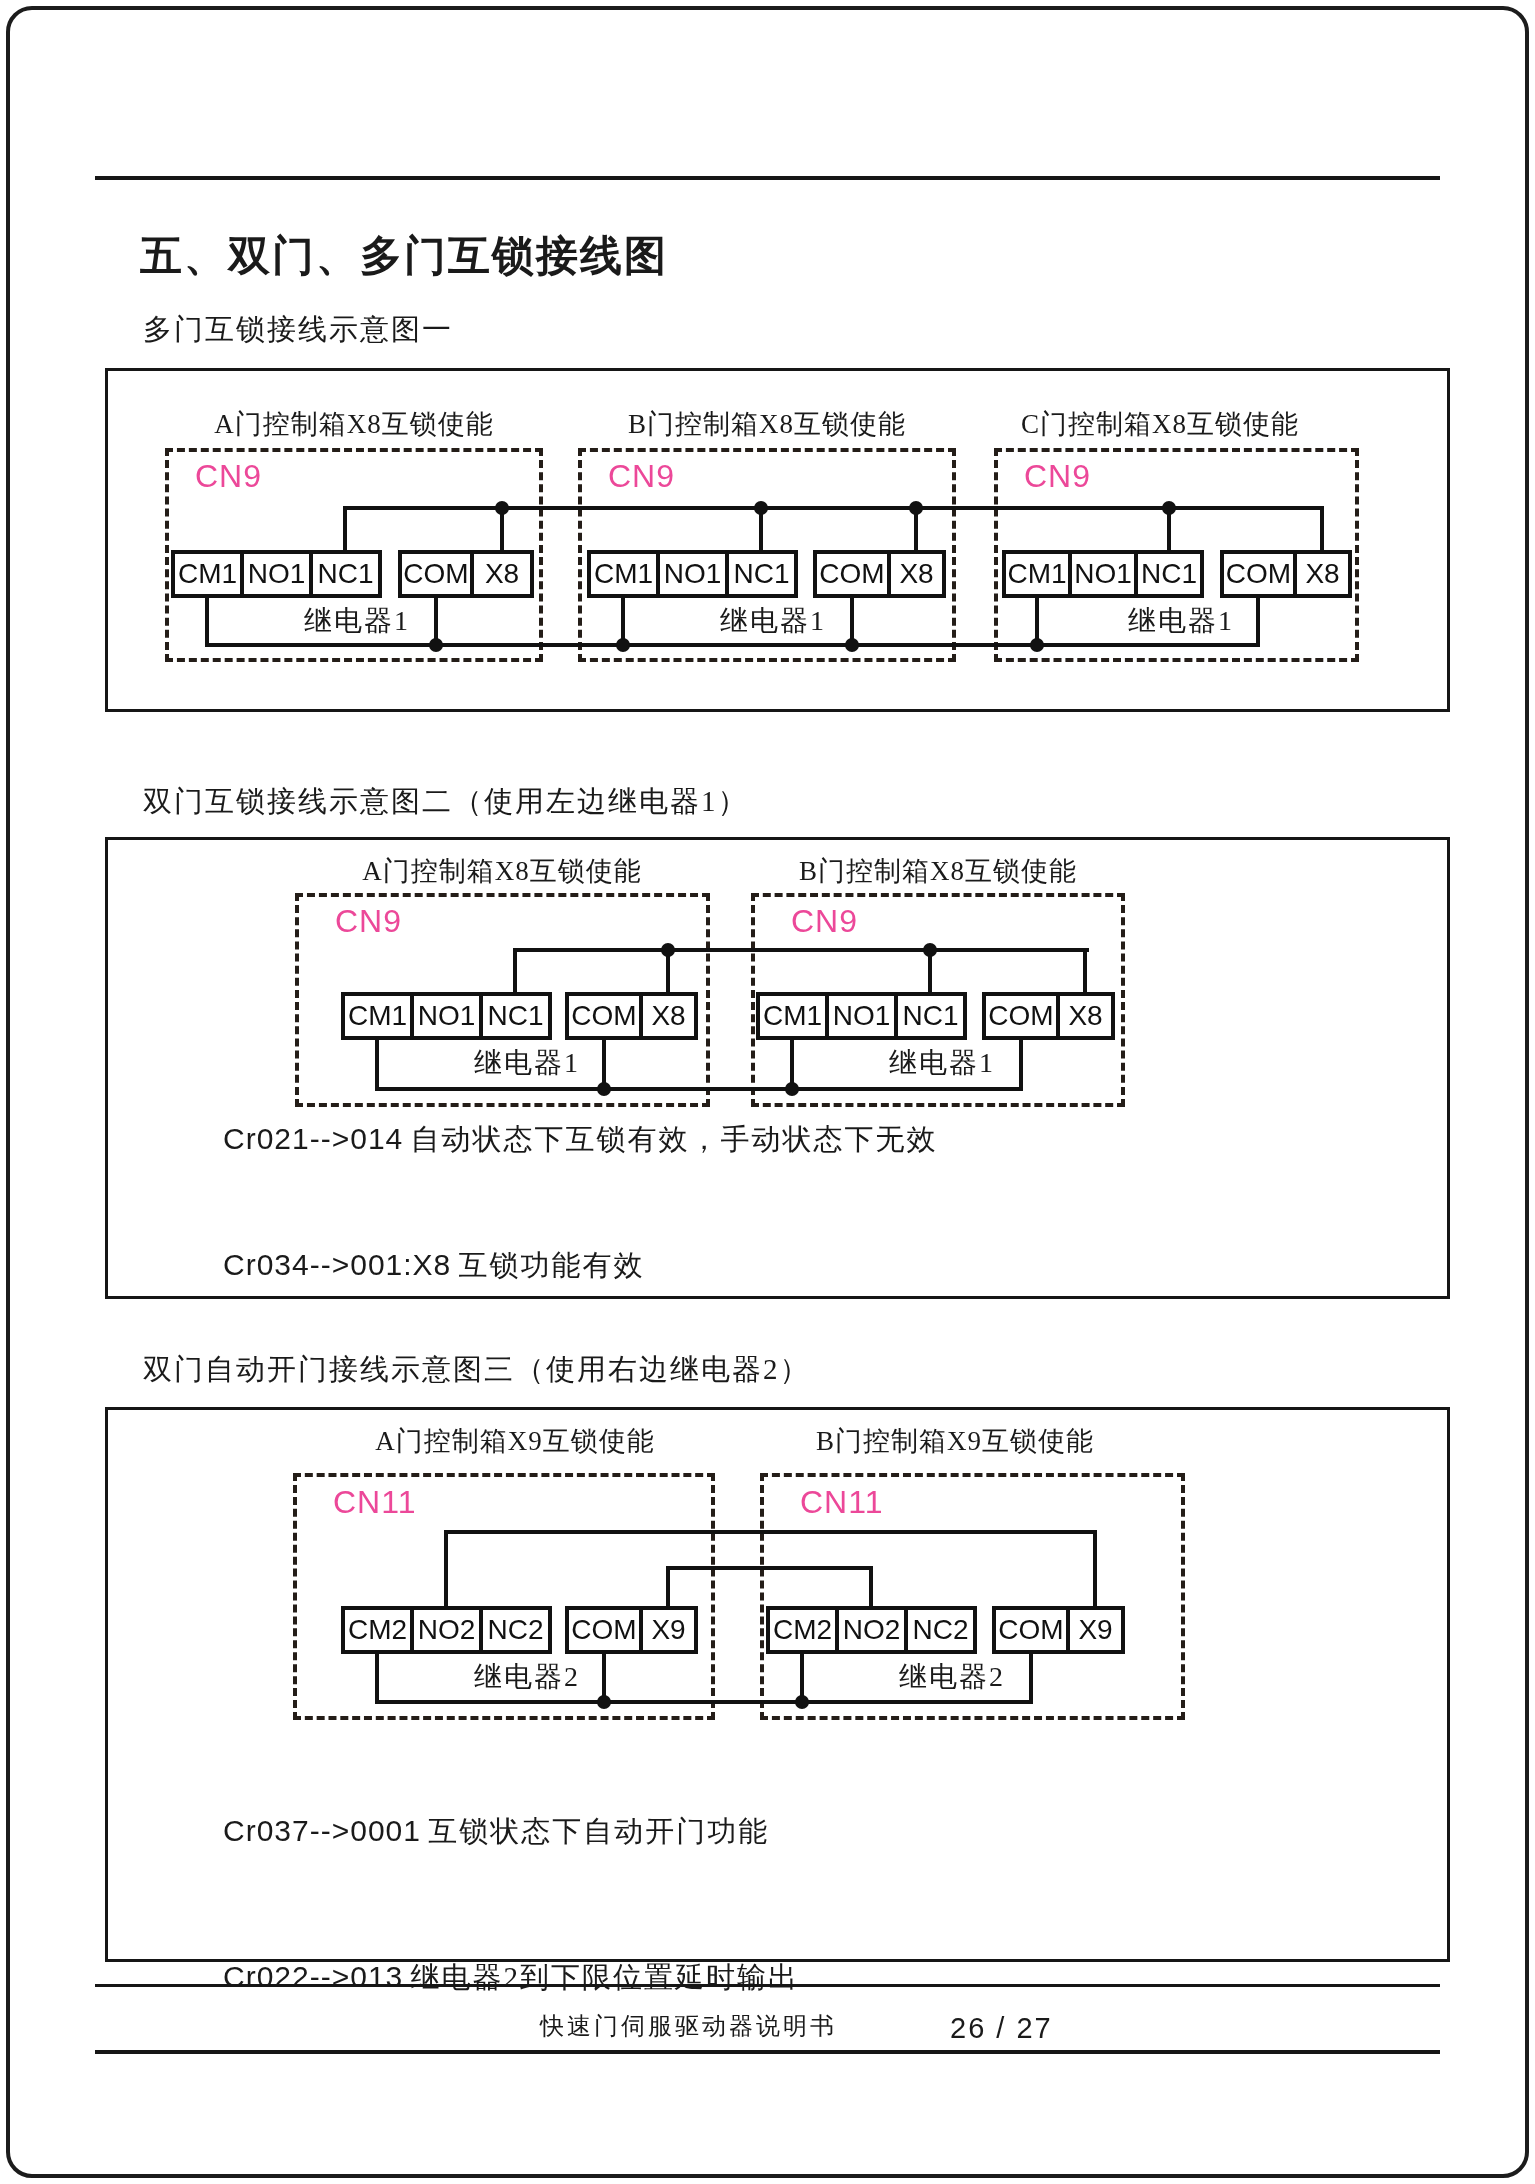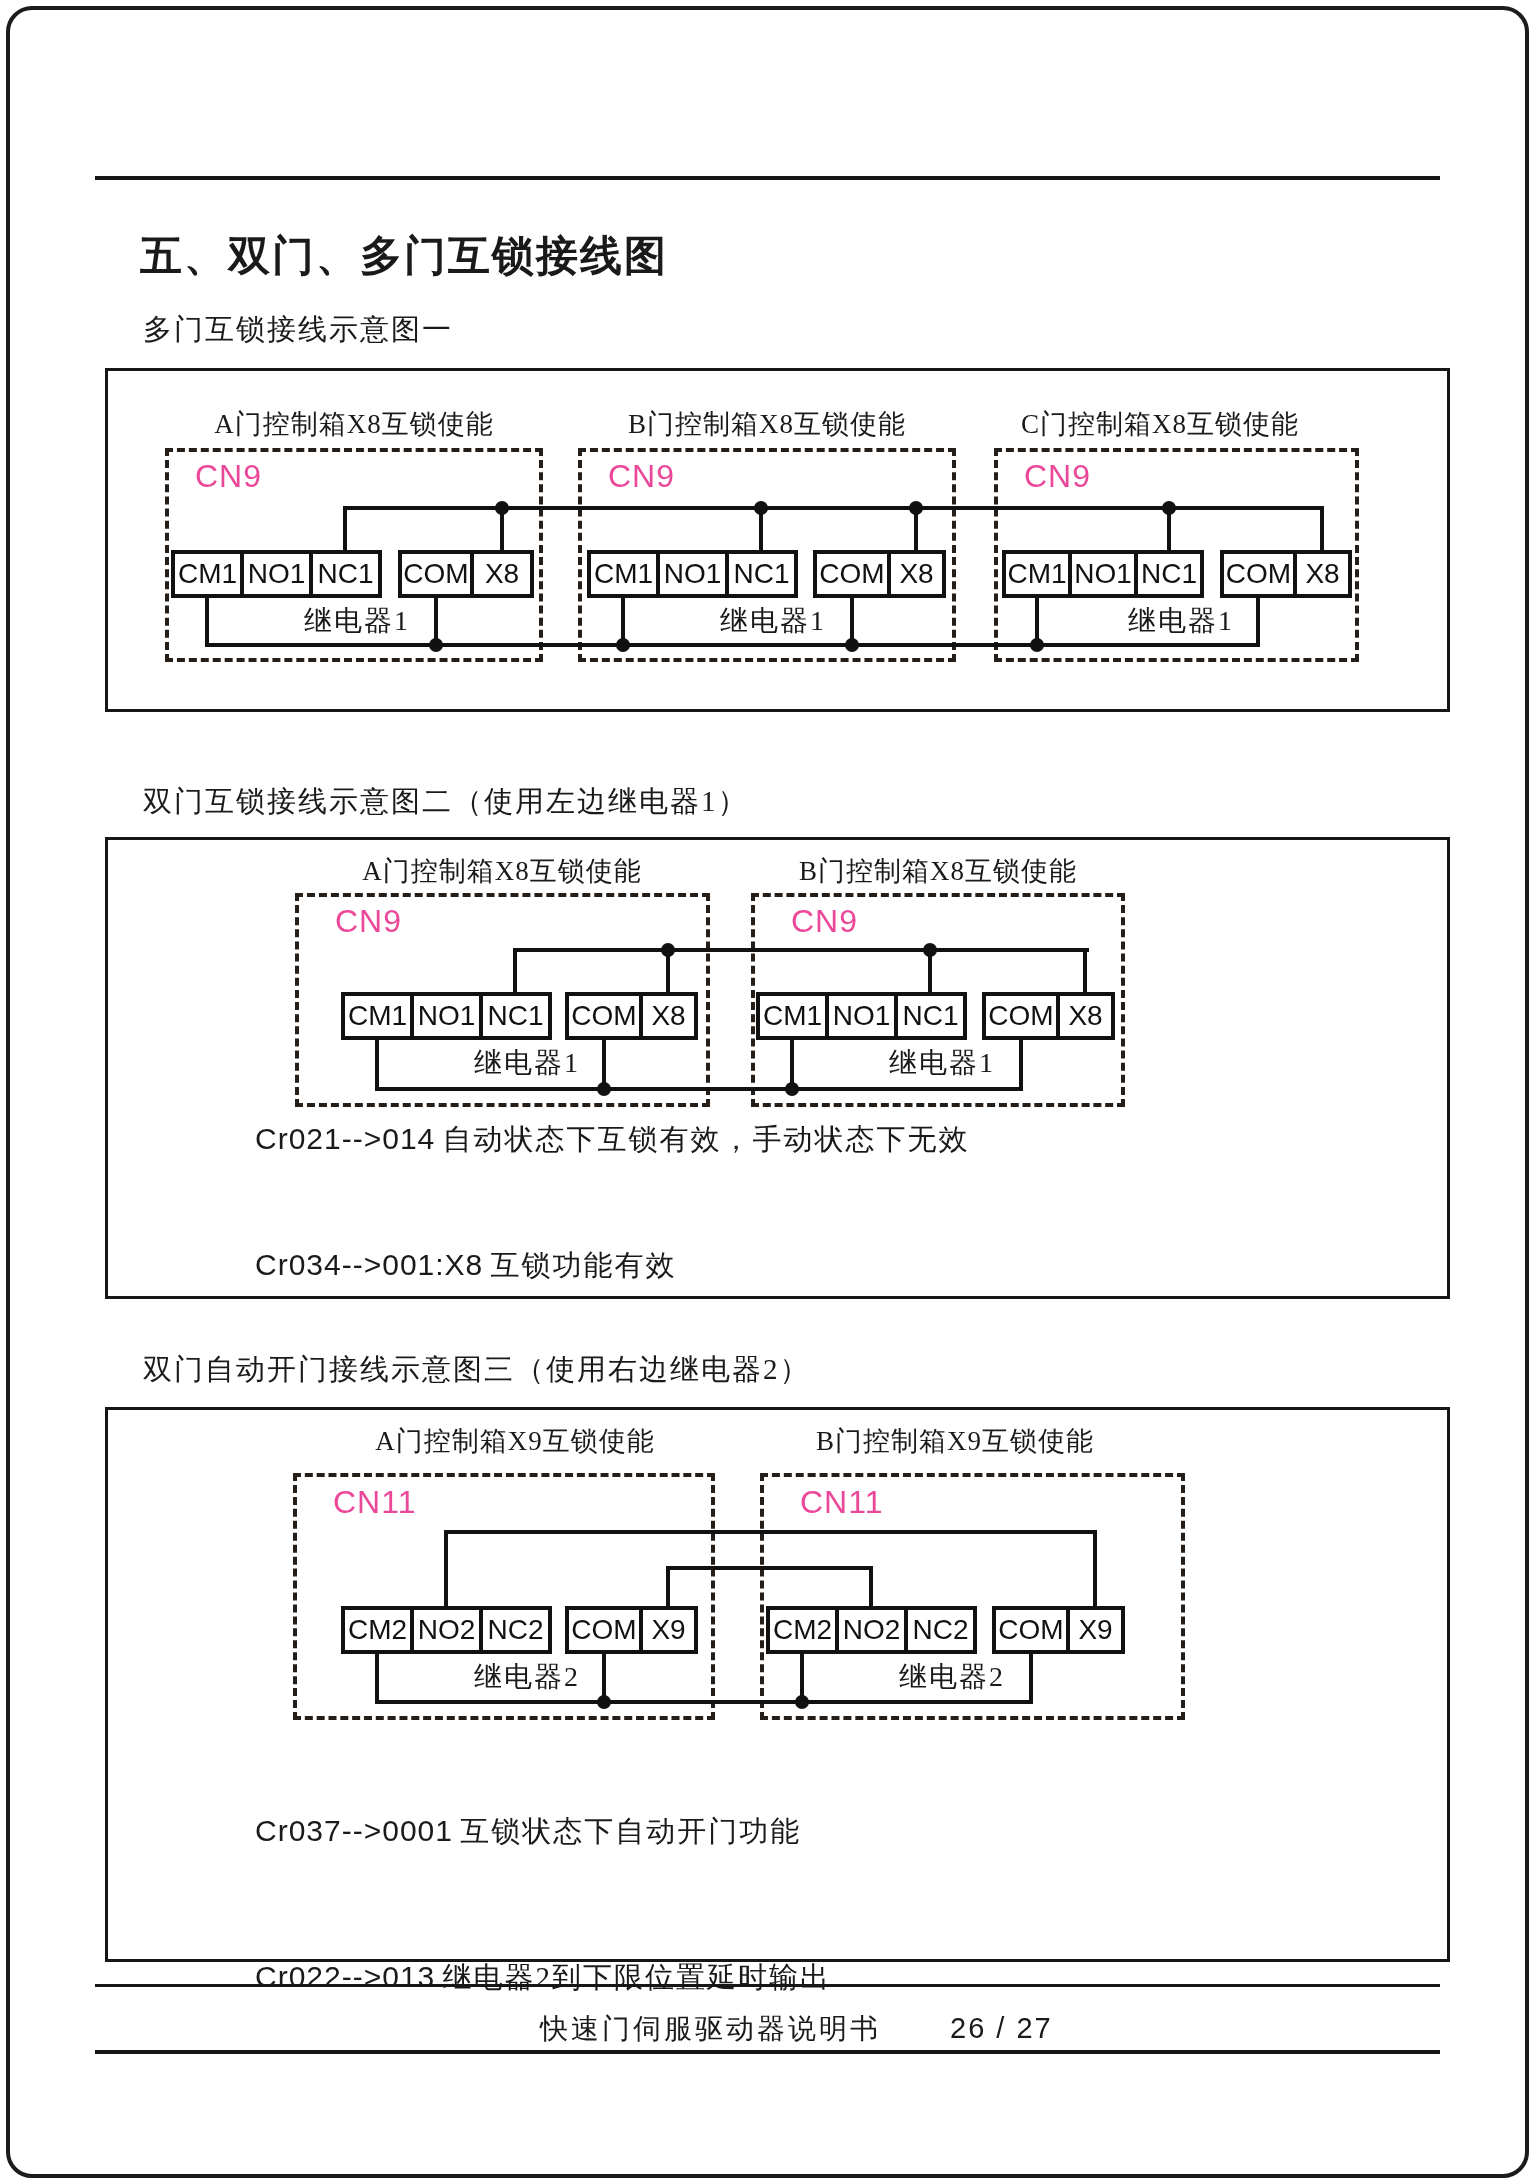--- a/index.html
+++ b/index.html
@@ -14,24 +14,24 @@
   .dbox{position:absolute;border:4px dashed #241d18;box-sizing:border-box;}
   .unit-label{position:absolute;transform:translateX(-50%);white-space:nowrap;font-size:27px;letter-spacing:1px;}
   .cn{position:absolute;font-family:"Liberation Sans","DejaVu Sans",sans-serif;font-size:32px;color:#ec4899;letter-spacing:1px;}
   .tg{position:absolute;display:flex;}
   .cell{height:48px;box-sizing:border-box;border:4px solid #111;background:#fff;display:flex;align-items:center;justify-content:center;
         font-family:"Liberation Sans","DejaVu Sans",sans-serif;font-size:28px;color:#111;margin-left:-4px;}
   .cell:first-child{margin-left:0;}
   .relay{position:absolute;transform:translateX(-50%);white-space:nowrap;font-size:28px;letter-spacing:2px;}
   .wire{position:absolute;background:#111;}
   .dot{position:absolute;width:14px;height:14px;border-radius:50%;background:#111;transform:translate(-50%,-50%);}
-  .note-row{position:absolute;white-space:nowrap;font-size:29px;margin-left:32px;}
+  .note-row{position:absolute;white-space:nowrap;font-size:29px;}
   .note-row .code{font-family:"Liberation Sans","DejaVu Sans",sans-serif;font-size:30px;letter-spacing:1px;}
   .note-row .desc{font-size:29px;letter-spacing:2px;}
-  .footer-doc{position:absolute;left:540px;top:2010px;font-size:28px;letter-spacing:3px;}
+  .footer-doc{position:absolute;left:540px;top:2010px;font-size:24px;letter-spacing:3px;}
   .footer-page{position:absolute;left:950px;top:2012px;font-family:"Liberation Sans","DejaVu Sans",sans-serif;font-size:29px;letter-spacing:2px;}
 </style>
 </head>
 <body>
 
 <div class="page">
   <div class="page-frame"></div>
 
   <div class="hr" style="left:95px;top:176px;width:1345px;height:4px;"></div>
   <div class="section-title">五、双门、多门互锁接线图</div>

